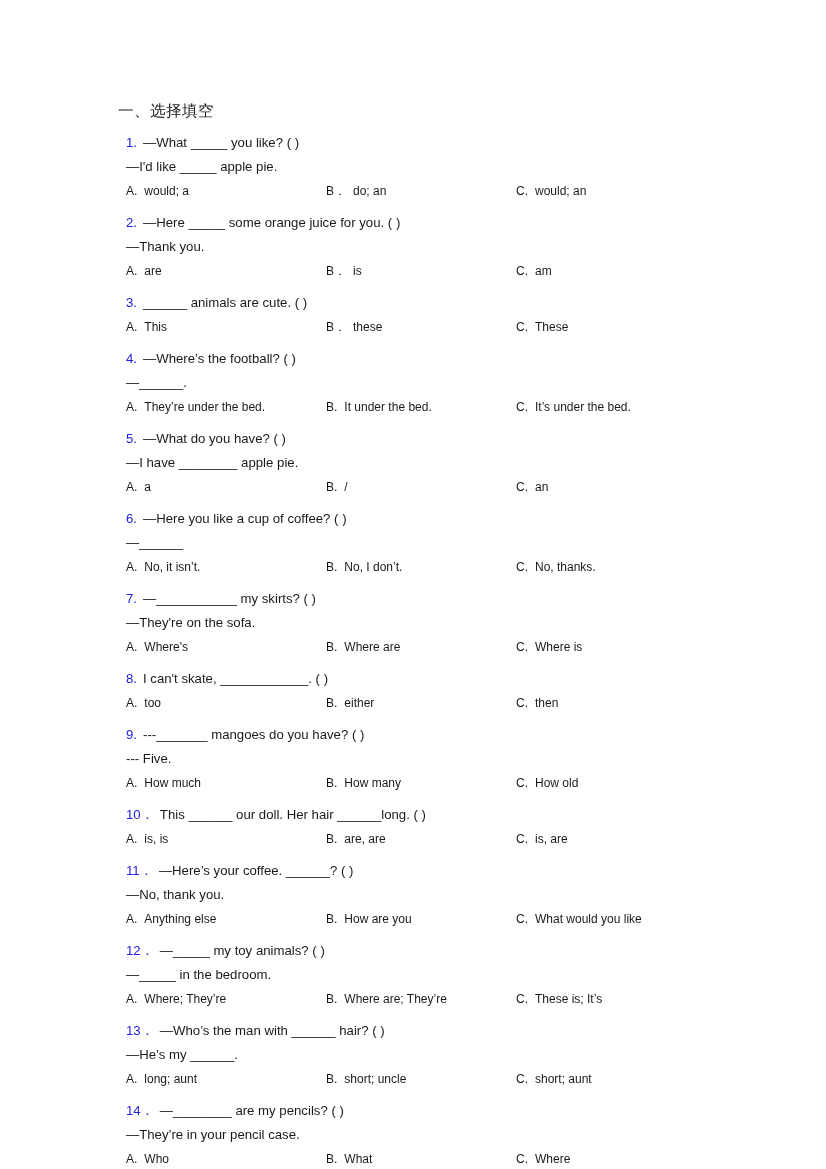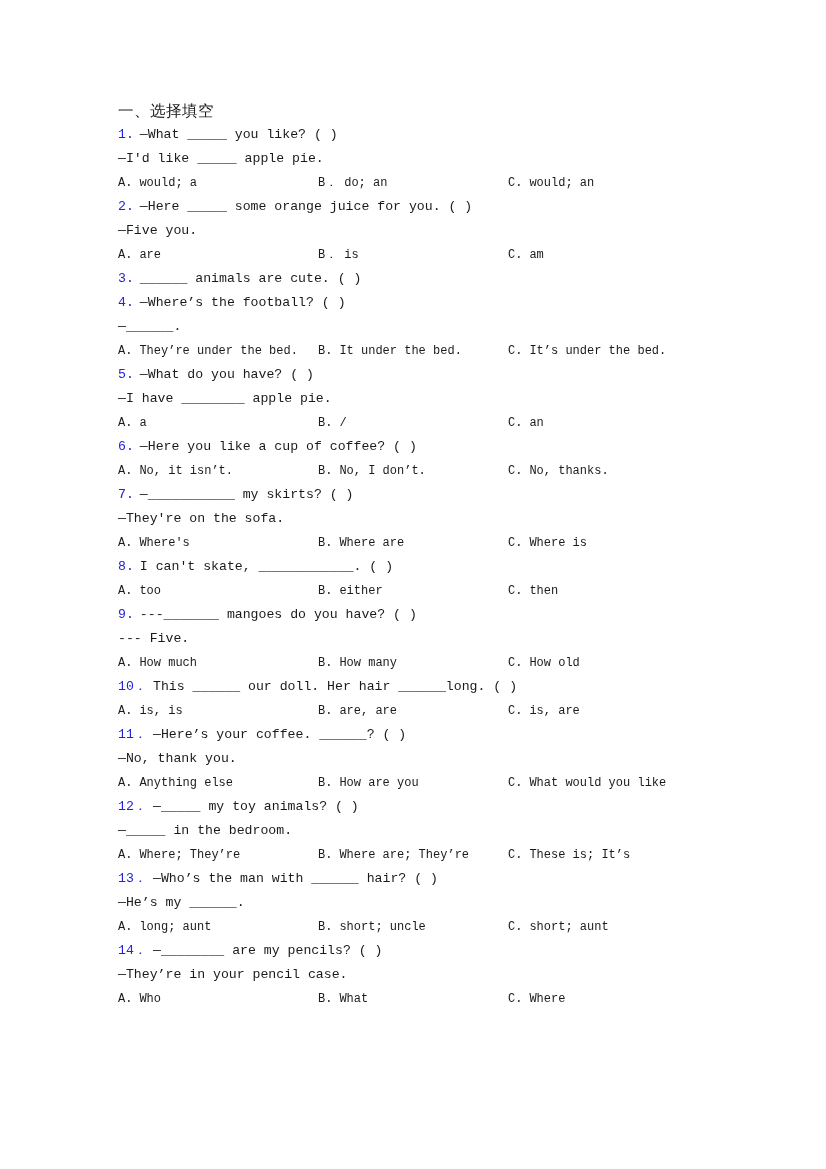--- a/index.html
+++ b/index.html
@@ -32,22 +32,21 @@
   }
   .section-heading {
     font-size: 15.5px;
     line-height: 24px;
     color: #1a1a1a;
     margin: 0 0 0 0;
     letter-spacing: 0.5px;
     font-weight: 400;
   }
   .q-block {
-    margin: 0;
-    font-family: Liberation Mono, monospace;
+    margin: 8px;
   }
   .line {
     font-size: 13.2px;
     line-height: 24px;
     height: 24px;
     white-space: nowrap;
     color: #1a1a1a;
   }
   .qnum {
     color: #2222dd;
@@ -97,29 +96,34 @@
           <div class="line"><span class="qnum">1.</span><span class="qnum-gap"></span><span class="stem-text">—What _____ you like? (  )</span></div>
           <div class="line"><span>—I'd like _____ apple pie.</span></div>
           <div class="opts">
             <div class="opt opt-a"><span class="opt-letter">A.</span><span class="opt-gap"></span><span>would; a</span></div>
             <div class="opt opt-b"><span class="opt-letter">B．</span><span class="opt-gap"></span><span>do; an</span></div>
             <div class="opt opt-c"><span class="opt-letter">C.</span><span class="opt-gap"></span><span>would; an</span></div>
           </div>
         </div>
         <div class="q-block">
           <div class="line"><span class="qnum">2.</span><span class="qnum-gap"></span><span class="stem-text">—Here _____ some orange juice for you. (  )</span></div>
-          <div class="line"><span>—Five you.</span></div>
+          <div class="line"><span>—Thank you.</span></div>
           <div class="opts">
             <div class="opt opt-a"><span class="opt-letter">A.</span><span class="opt-gap"></span><span>are</span></div>
             <div class="opt opt-b"><span class="opt-letter">B．</span><span class="opt-gap"></span><span>is</span></div>
             <div class="opt opt-c"><span class="opt-letter">C.</span><span class="opt-gap"></span><span>am</span></div>
           </div>
         </div>
         <div class="q-block">
           <div class="line"><span class="qnum">3.</span><span class="qnum-gap"></span><span class="stem-text">______ animals are cute. (  )</span></div>
+          <div class="opts">
+            <div class="opt opt-a"><span class="opt-letter">A.</span><span class="opt-gap"></span><span>This</span></div>
+            <div class="opt opt-b"><span class="opt-letter">B．</span><span class="opt-gap"></span><span>these</span></div>
+            <div class="opt opt-c"><span class="opt-letter">C.</span><span class="opt-gap"></span><span>These</span></div>
+          </div>
         </div>
         <div class="q-block">
           <div class="line"><span class="qnum">4.</span><span class="qnum-gap"></span><span class="stem-text">—Where’s the football? (  )</span></div>
           <div class="line"><span>—______.</span></div>
           <div class="opts">
             <div class="opt opt-a"><span class="opt-letter">A.</span><span class="opt-gap"></span><span>They’re under the bed.</span></div>
             <div class="opt opt-b"><span class="opt-letter">B.</span><span class="opt-gap"></span><span>It under the bed.</span></div>
             <div class="opt opt-c"><span class="opt-letter">C.</span><span class="opt-gap"></span><span>It’s under the bed.</span></div>
           </div>
         </div>
@@ -127,20 +131,21 @@
           <div class="line"><span class="qnum">5.</span><span class="qnum-gap"></span><span class="stem-text">—What do you have? (  )</span></div>
           <div class="line"><span>—I have ________ apple pie.</span></div>
           <div class="opts">
             <div class="opt opt-a"><span class="opt-letter">A.</span><span class="opt-gap"></span><span>a</span></div>
             <div class="opt opt-b"><span class="opt-letter">B.</span><span class="opt-gap"></span><span>/</span></div>
             <div class="opt opt-c"><span class="opt-letter">C.</span><span class="opt-gap"></span><span>an</span></div>
           </div>
         </div>
         <div class="q-block">
           <div class="line"><span class="qnum">6.</span><span class="qnum-gap"></span><span class="stem-text">—Here you like a cup of coffee? (  )</span></div>
+          <div class="line"><span>—______</span></div>
           <div class="opts">
             <div class="opt opt-a"><span class="opt-letter">A.</span><span class="opt-gap"></span><span>No, it isn’t.</span></div>
             <div class="opt opt-b"><span class="opt-letter">B.</span><span class="opt-gap"></span><span>No, I don’t.</span></div>
             <div class="opt opt-c"><span class="opt-letter">C.</span><span class="opt-gap"></span><span>No, thanks.</span></div>
           </div>
         </div>
         <div class="q-block">
           <div class="line"><span class="qnum">7.</span><span class="qnum-gap"></span><span class="stem-text">—___________ my skirts? (  )</span></div>
           <div class="line"><span>—They're on the sofa.</span></div>
           <div class="opts">

